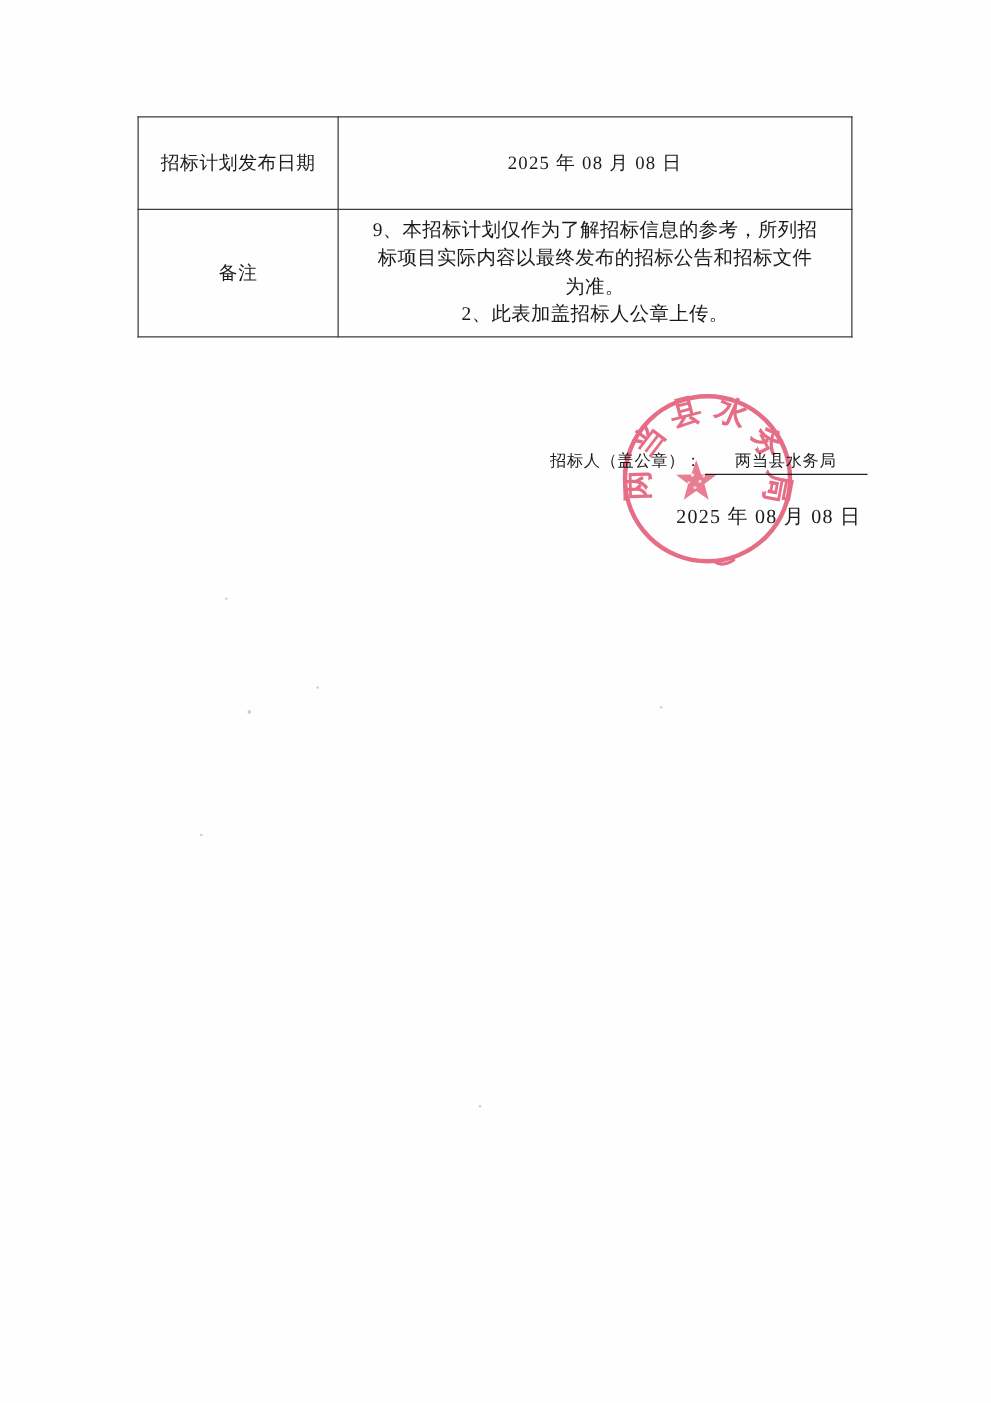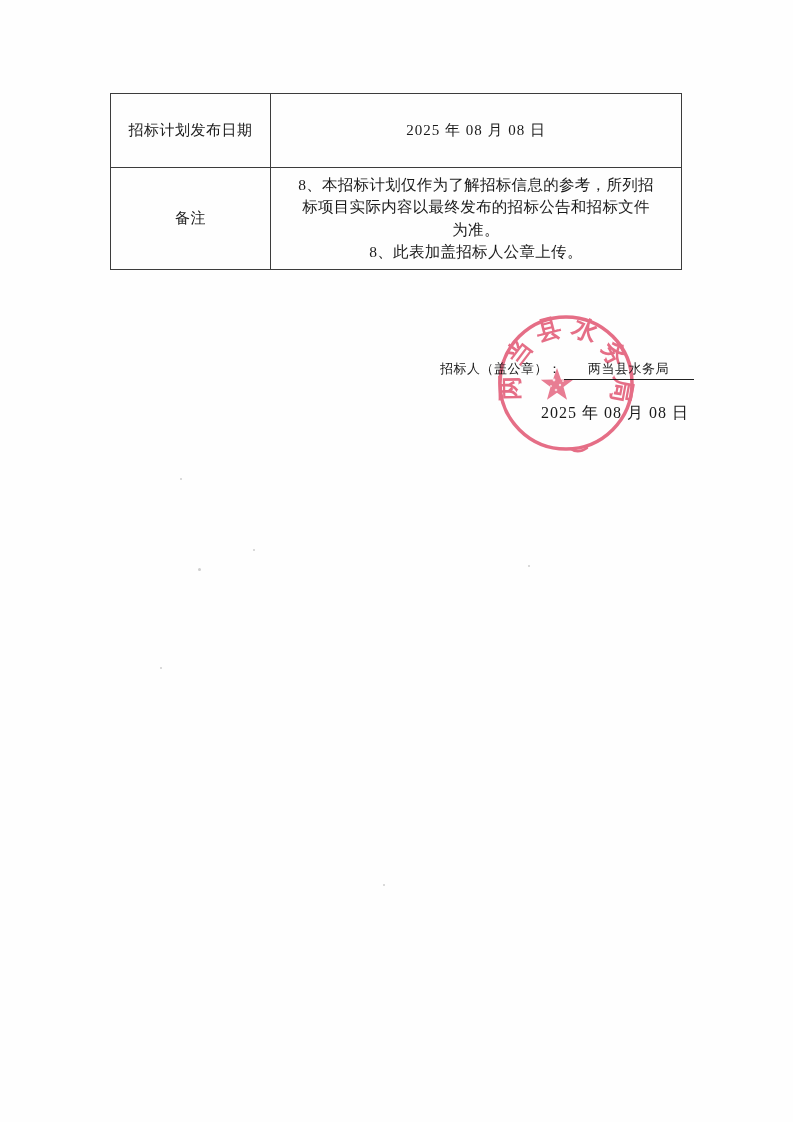--- a/index.html
+++ b/index.html
@@ -109,24 +109,24 @@
 
   <table class="doc-table">
     <tbody>
     <tr class="row-2">
       <td class="label-cell">招标计划发布日期</td>
       <td class="value-cell">2025 年 08 月 08 日</td>
     </tr>
     <tr class="row-3">
       <td class="label-cell">备注</td>
       <td class="remarks-cell">
-        <div class="remark-line">8、本招标计划仅作为了解招标信息的参考，所列招</div>
+        <div class="remark-line">9、本招标计划仅作为了解招标信息的参考，所列招</div>
         <div class="remark-line">标项目实际内容以最终发布的招标公告和招标文件</div>
         <div class="remark-line">为准。</div>
-        <div class="remark-line">8、此表加盖招标人公章上传。</div>
+        <div class="remark-line">2、此表加盖招标人公章上传。</div>
       </td>
     </tr>
   </tbody>
     </table>
 
   <div class="signature-line">
     <span>招标人（盖公章）：</span><span class="sig-name">两当县水务局</span>
   </div>
 
   <div class="sig-date">2025 年 08 月 08 日</div>

